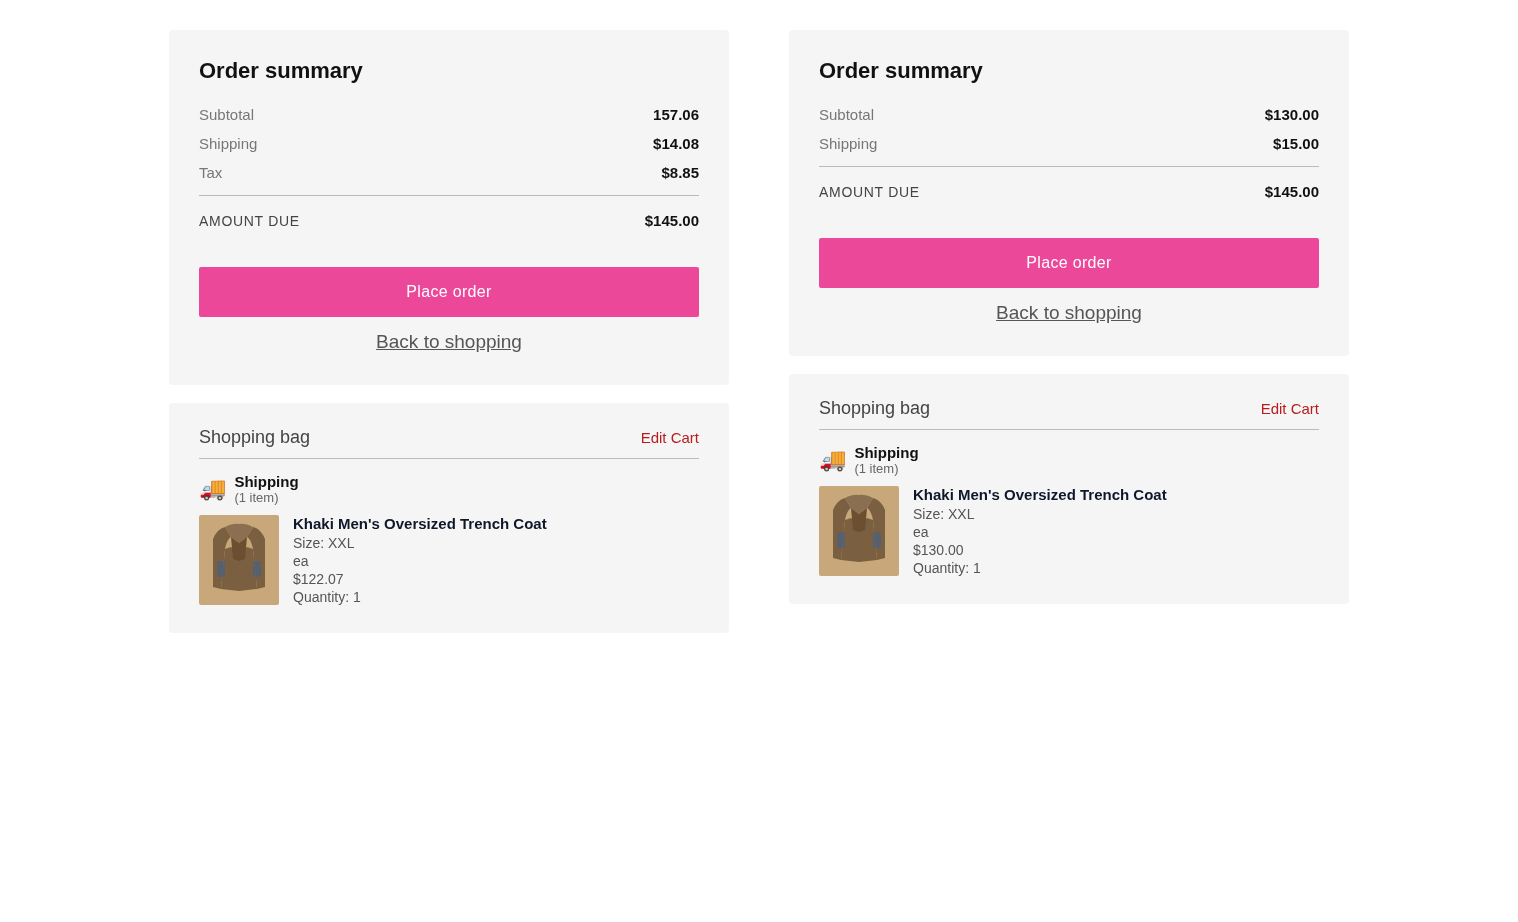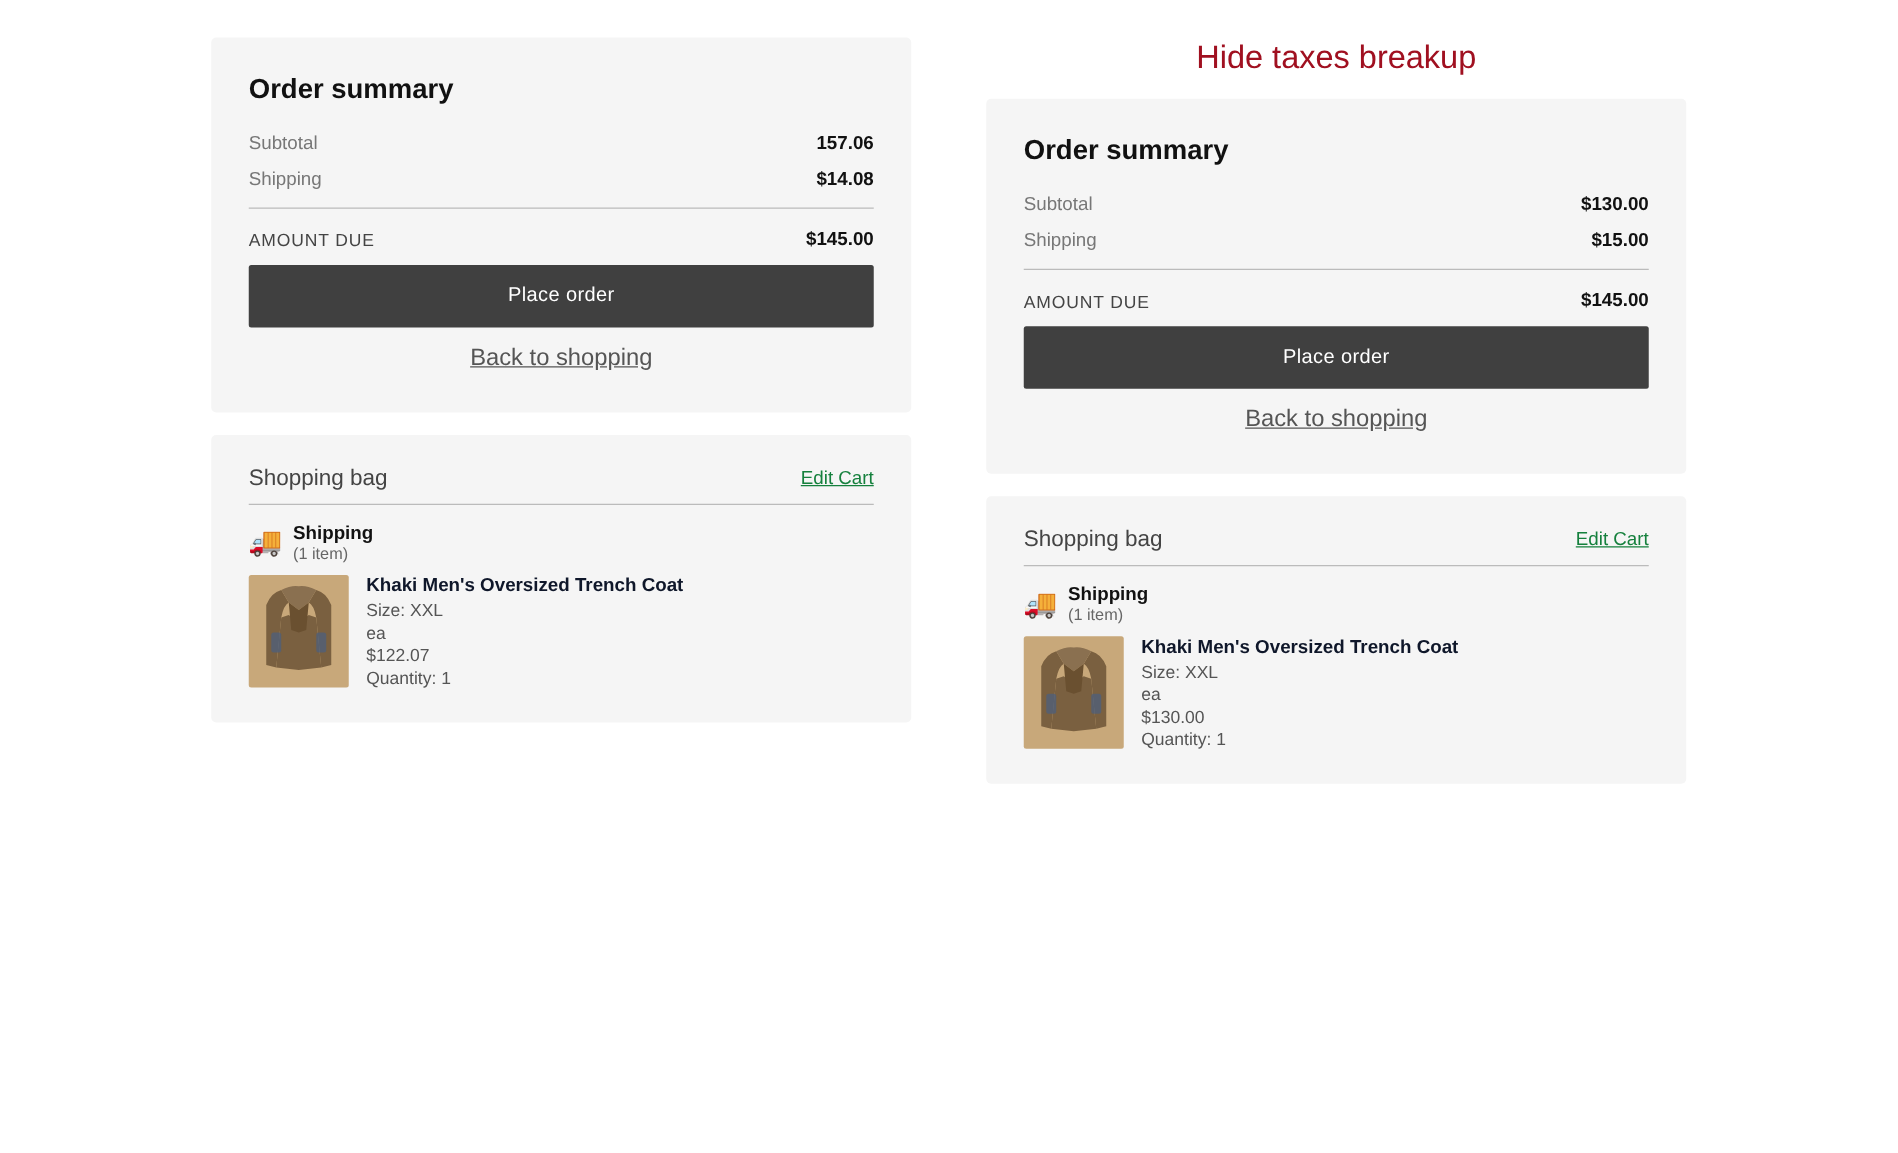--- a/index.html
+++ b/index.html
@@ -71,27 +71,27 @@
     }
     .amount-due-row .value {
       font-weight: bold;
       font-size: 15px;
       color: #111;
     }
     .place-order-btn {
       display: block;
       width: 100%;
       padding: 16px;
-      background: #404040;
+      background: #ec4899;
       color: #fff;
       font-size: 16px;
       border: none;
       border-radius: 2px;
       cursor: pointer;
-      margin-top: 8px;
+      margin-top: 34px;
       margin-bottom: 14px;
       text-align: center;
       letter-spacing: 0.02em;
     }
     .back-link {
       display: block;
       text-align: center;
       color: #555;
       font-size: 19px;
       text-decoration: underline;
@@ -109,22 +109,21 @@
       justify-content: space-between;
       align-items: center;
       margin-bottom: 10px;
     }
     .bag-title {
       font-size: 18px;
       color: #444;
     }
     .edit-cart-link {
       font-size: 15px;
-      color: #15803d;
-      text-decoration: underline;
+      color: #b91c1c;
       cursor: pointer;
     }
     .bag-divider {
       border: none;
       border-top: 1px solid #bbb;
       margin-bottom: 14px;
     }
     .shipping-row {
       display: flex;
       align-items: center;
@@ -192,20 +191,24 @@
     <div class="summary-row">
       <span class="label">Subtotal</span>
       <span class="value">157.06</span>
     </div>
 
     <div class="summary-row">
       <span class="label">Shipping</span>
       <span class="value">$14.08</span>
     </div>
 
+    <div class="summary-row">
+      <span class="label">Tax</span>
+      <span class="value">$8.85</span>
+    </div>
 
     <hr class="divider">
 
     <div class="amount-due-row">
       <span class="label">AMOUNT DUE</span>
       <span class="value">$145.00</span>
     </div>
 
     <button class="place-order-btn">Place order</button>
     <a class="back-link">Back to shopping</a>
@@ -243,21 +246,20 @@
         <div class="product-detail-line">Size: XXL</div>
         <div class="product-detail-line">ea</div>
         <div class="product-detail-line">$122.07</div>
         <div class="product-detail-line">Quantity: 1</div>
       </div>
     </div>
   </div>
 </div>
 
 <div class="panel-wrapper">
-  <div class="panel-title">Hide taxes breakup</div>
 
   <div class="card">
     <div class="order-summary-title">Order summary</div>
 
     <div class="summary-row">
       <span class="label">Subtotal</span>
       <span class="value">$130.00</span>
     </div>
 
     <div class="summary-row">

